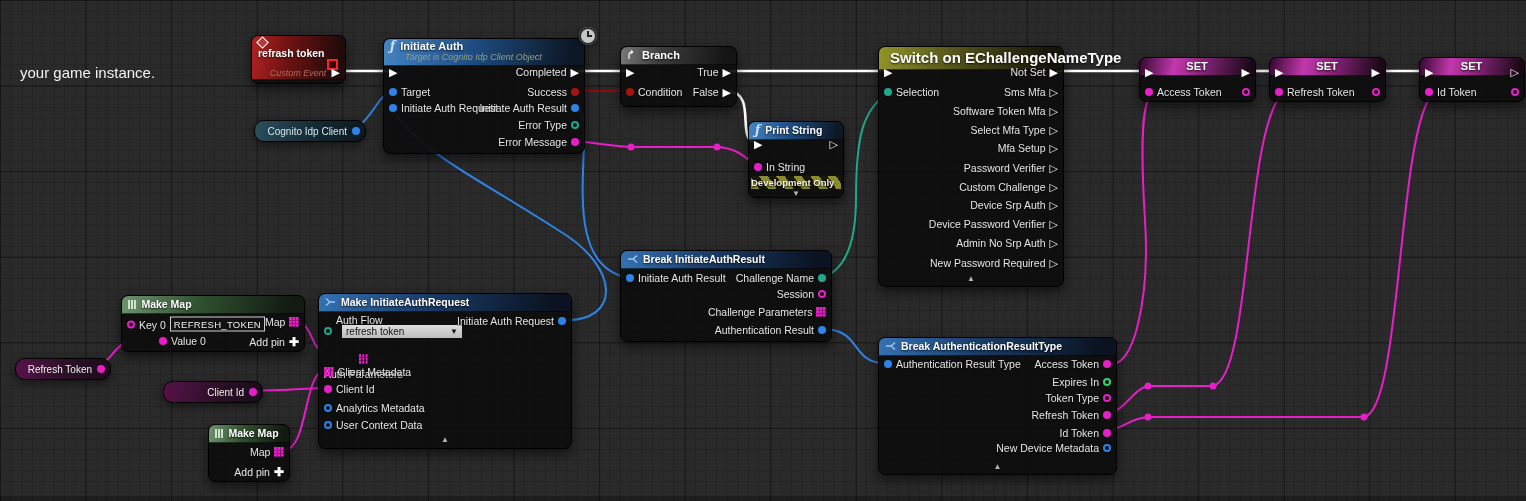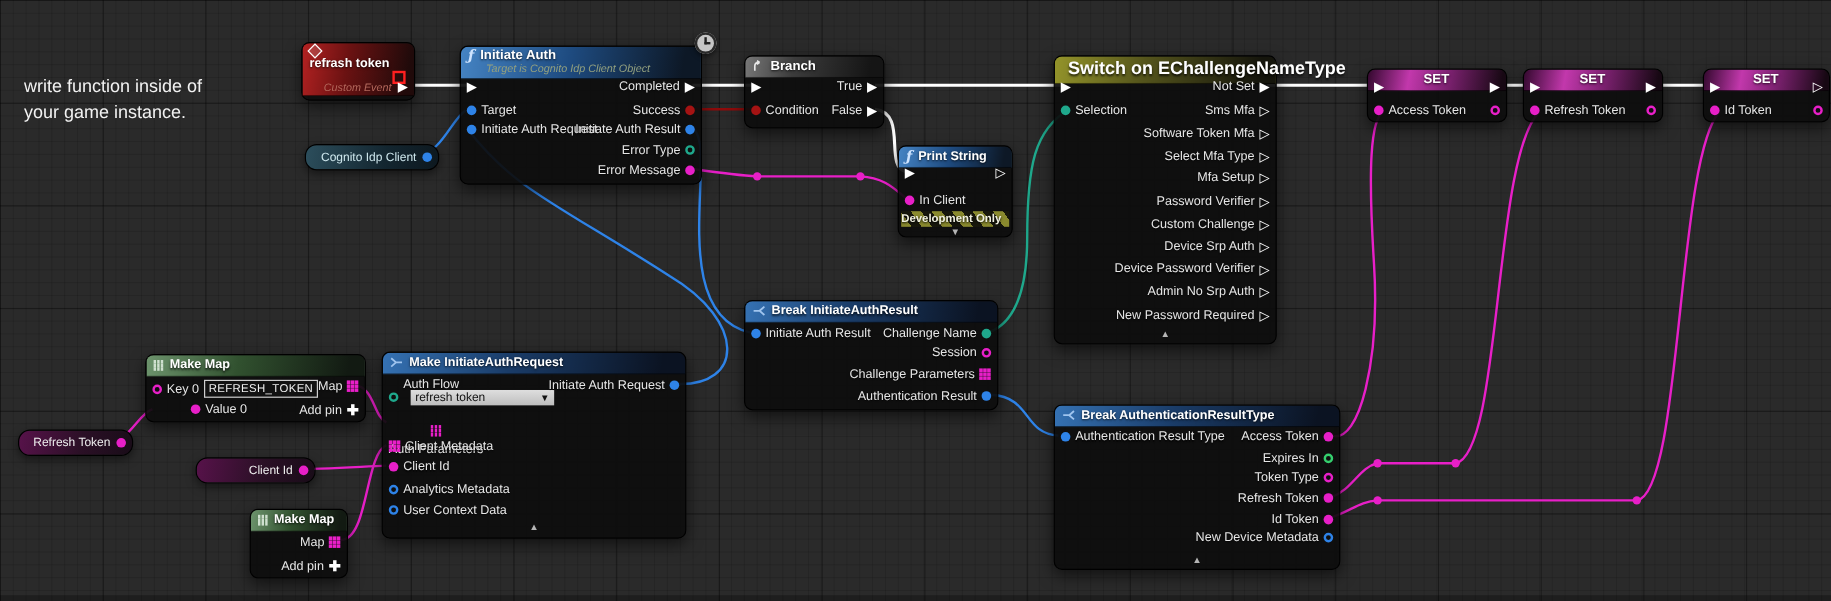--- a/index.html
+++ b/index.html
@@ -115,21 +115,20 @@
     <circle cx="631" cy="147" r="3.5"></circle>
       <circle cx="717" cy="147" r="3.5"></circle>
     <circle cx="1148" cy="386" r="3.5"></circle>
       <circle cx="1213" cy="386" r="3.5"></circle>
     <circle cx="1148" cy="417" r="3.5"></circle>
       <circle cx="1364" cy="417" r="3.5"></circle>
   </g>
 </svg>
 
 <div class="note" style="left:20px;top:62px;">
-  <div>write function inside of</div>
   <div>your game instance.</div>
 </div>
 
 <div class="node" style="left:251px;top:35px;width:93px;height:47px;">
   <div class="nheader hdr-red" style="flex-wrap:wrap;row-gap:0;padding-bottom:1px;">
     <span class="diamond"></span>
     <span class="ntitle" style="font-size:10.5px;">refrash token</span>
     <span class="breakpoint"></span>
     <span class="nsub" style="width:100%;text-align:center;color:#b3685c;margin-top:-2px;">Custom Event</span>
   </div>
@@ -215,21 +214,21 @@
     <span class="ntitle" style="font-size:10.5px;">Print String</span>
   </div>
   <div class="pinrow left" style="top:22px;">
       <span class="exec">▶</span>
     </div>
   <div class="pinrow right" style="top:22px;">
       <span class="exec">▷</span>
     </div>
   <div class="pinrow left" style="top:45px;">
       <span class="pin c solid pc-str"></span>
-      <span class="plabel">In Client</span>
+      <span class="plabel">In String</span>
     </div>
   <div class="devbanner" style="top:54px;">
       <span>Development Only</span>
     </div>
   <div class="collapse" style="top:68px;">▼</div>
 </div>
 
 <div class="node" style="left:878px;top:46px;width:184px;height:239px;">
   <div class="nheader hdr-olive">
     <svg width="11" height="10">

